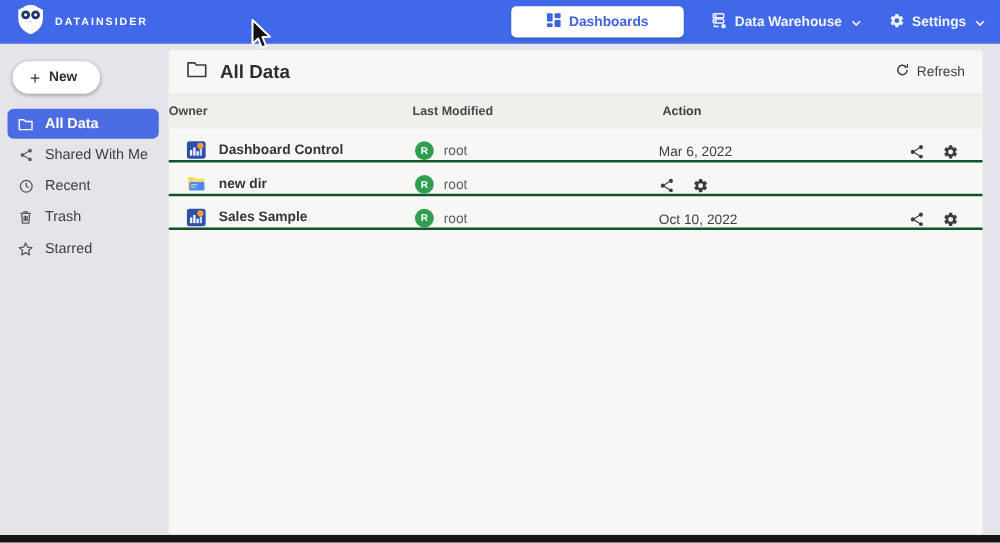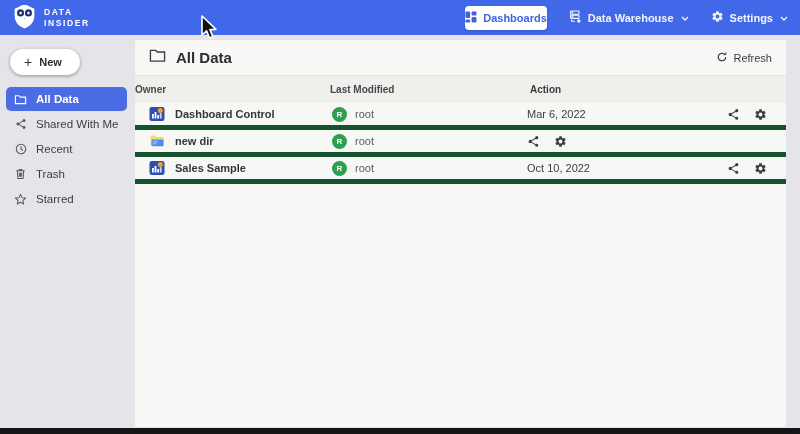--- a/index.html
+++ b/index.html
@@ -11,32 +11,32 @@
     overflow:hidden;
   }
 
   
   .topbar {
     position:absolute; top:0; left:0; width:800px; height:35px;
     background:#4168e8; display:flex; align-items:center;
     padding:0 12px; color:#fff;
   }
   .brand { display:flex; align-items:center; gap:7px; }
-  .brand-text { display:flex; flex-direction:column; line-height:1.25; }
+  .brand-text { display:flex; flex-direction:row; line-height:1.25; }
   .brand-text span {
     font-size:8.5px; font-weight:bold; letter-spacing:1.6px; color:#fff;
   }
   .topnav { margin-left:auto; display:flex; align-items:center; gap:22px; }
   .nav-item {
     display:flex; align-items:center; gap:6px;
     font-size:11px; font-weight:bold; color:#f2f5ff; cursor:pointer;
   }
   .nav-item.pill {
     background:#fff; color:#3f63e0; border-radius:4px;
-    padding:5px 0; box-shadow:0 1px 2px rgba(0,0,0,.18);
+    padding:5px 28px; box-shadow:0 1px 2px rgba(0,0,0,.18);
   }
   .caret { font-size:8px; margin-left:1px; transform:translateY(1px); }
 
   
   .sidebar { position:absolute; top:35px; left:0; width:133px; bottom:6px; }
   .new-btn {
     position:absolute; top:14px; left:10px;
     background:#fff; border:none; border-radius:16px;
     padding:7px 18px 7px 14px; font-size:11px; font-weight:bold; color:#2f2f32;
     box-shadow:0 1px 3px rgba(60,64,67,.3), 0 1px 3px 1px rgba(60,64,67,.15);
@@ -67,22 +67,22 @@
   .refresh {
     margin-left:auto; display:flex; align-items:center; gap:5px;
     font-size:11px; color:#3a3c40; cursor:pointer;
   }
 
   .thead {
     height:27px; background:#efefec; display:flex; align-items:center;
     font-size:10px; font-weight:bold; color:#46484c;
   }
   .trow {
-    height:27px; display:flex; align-items:center;
-    border-bottom:5px solid #14532d; font-size:11px; color:#3c3e42;
+    height:27px; display:flex; align-items:flex-end;
+    border-bottom:2px solid #14532d; font-size:11px; color:#3c3e42;
   }
   .col-name { width:197px; padding-left:14px; display:flex; align-items:center; gap:10px; }
   .col-owner { width:195px; display:flex; align-items:center; gap:8px; }
   .col-mod { width:200px; }
   .col-act { flex:1; display:flex; align-items:center; gap:14px; color:#3a3c40; }
   .row-name { font-weight:bold; color:#333538; }
   .owner-name { color:#5a5c60; }
   .avatar {
     width:15px; height:15px; border-radius:50%; background:#2f9e51;
     color:#fff; font-size:8px; font-weight:bold;

